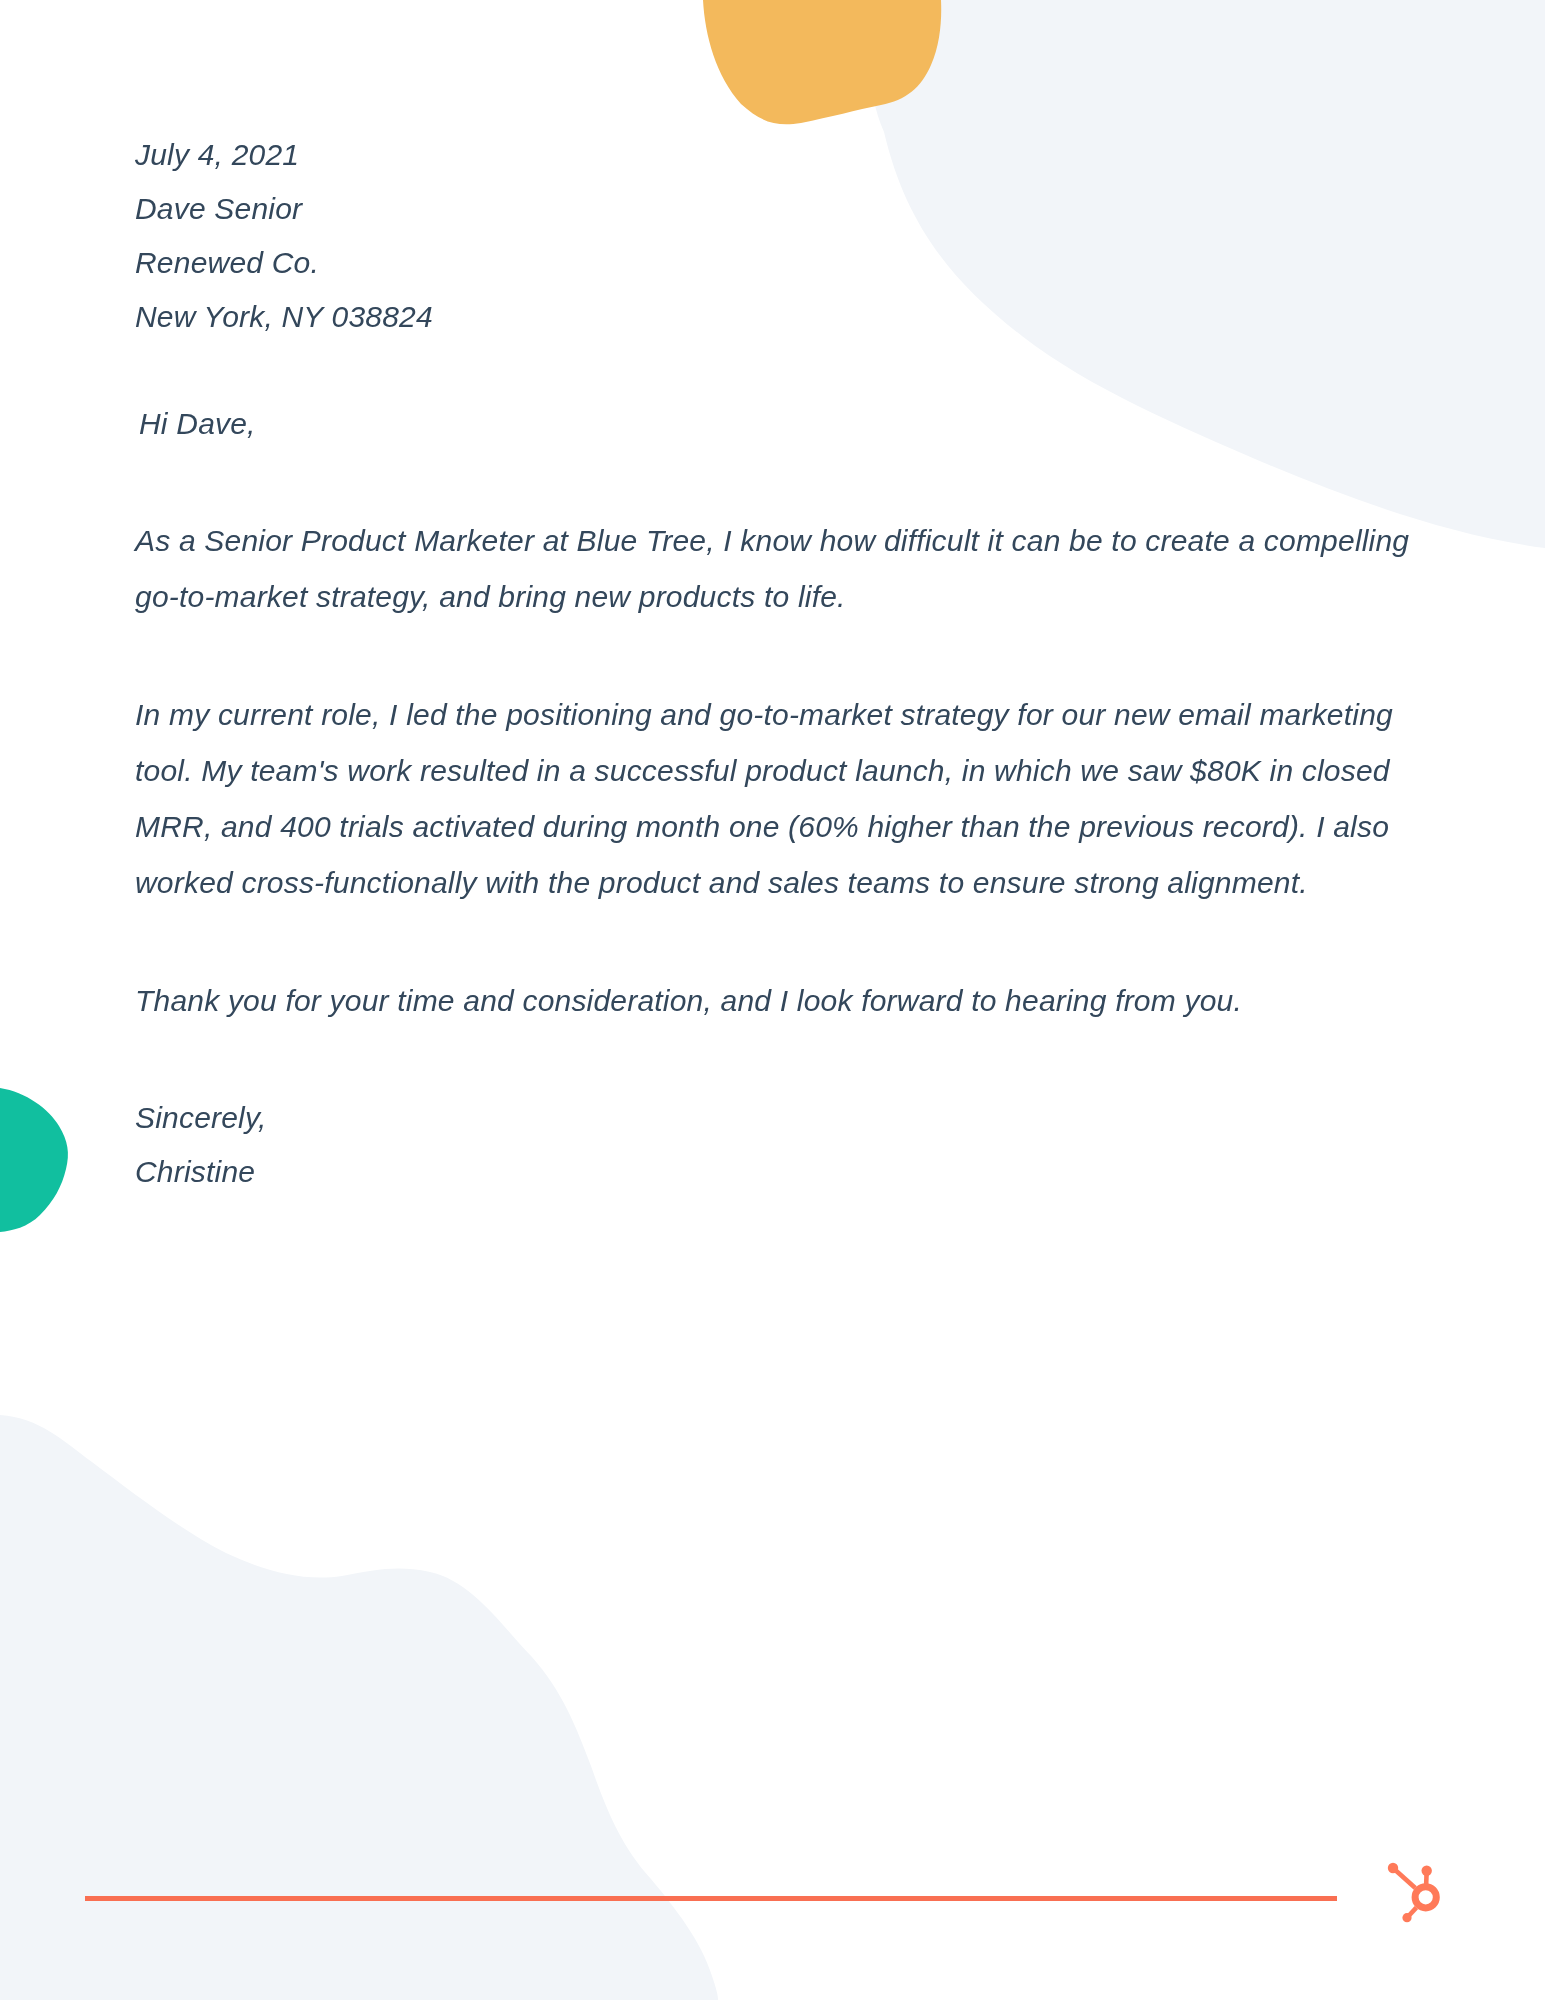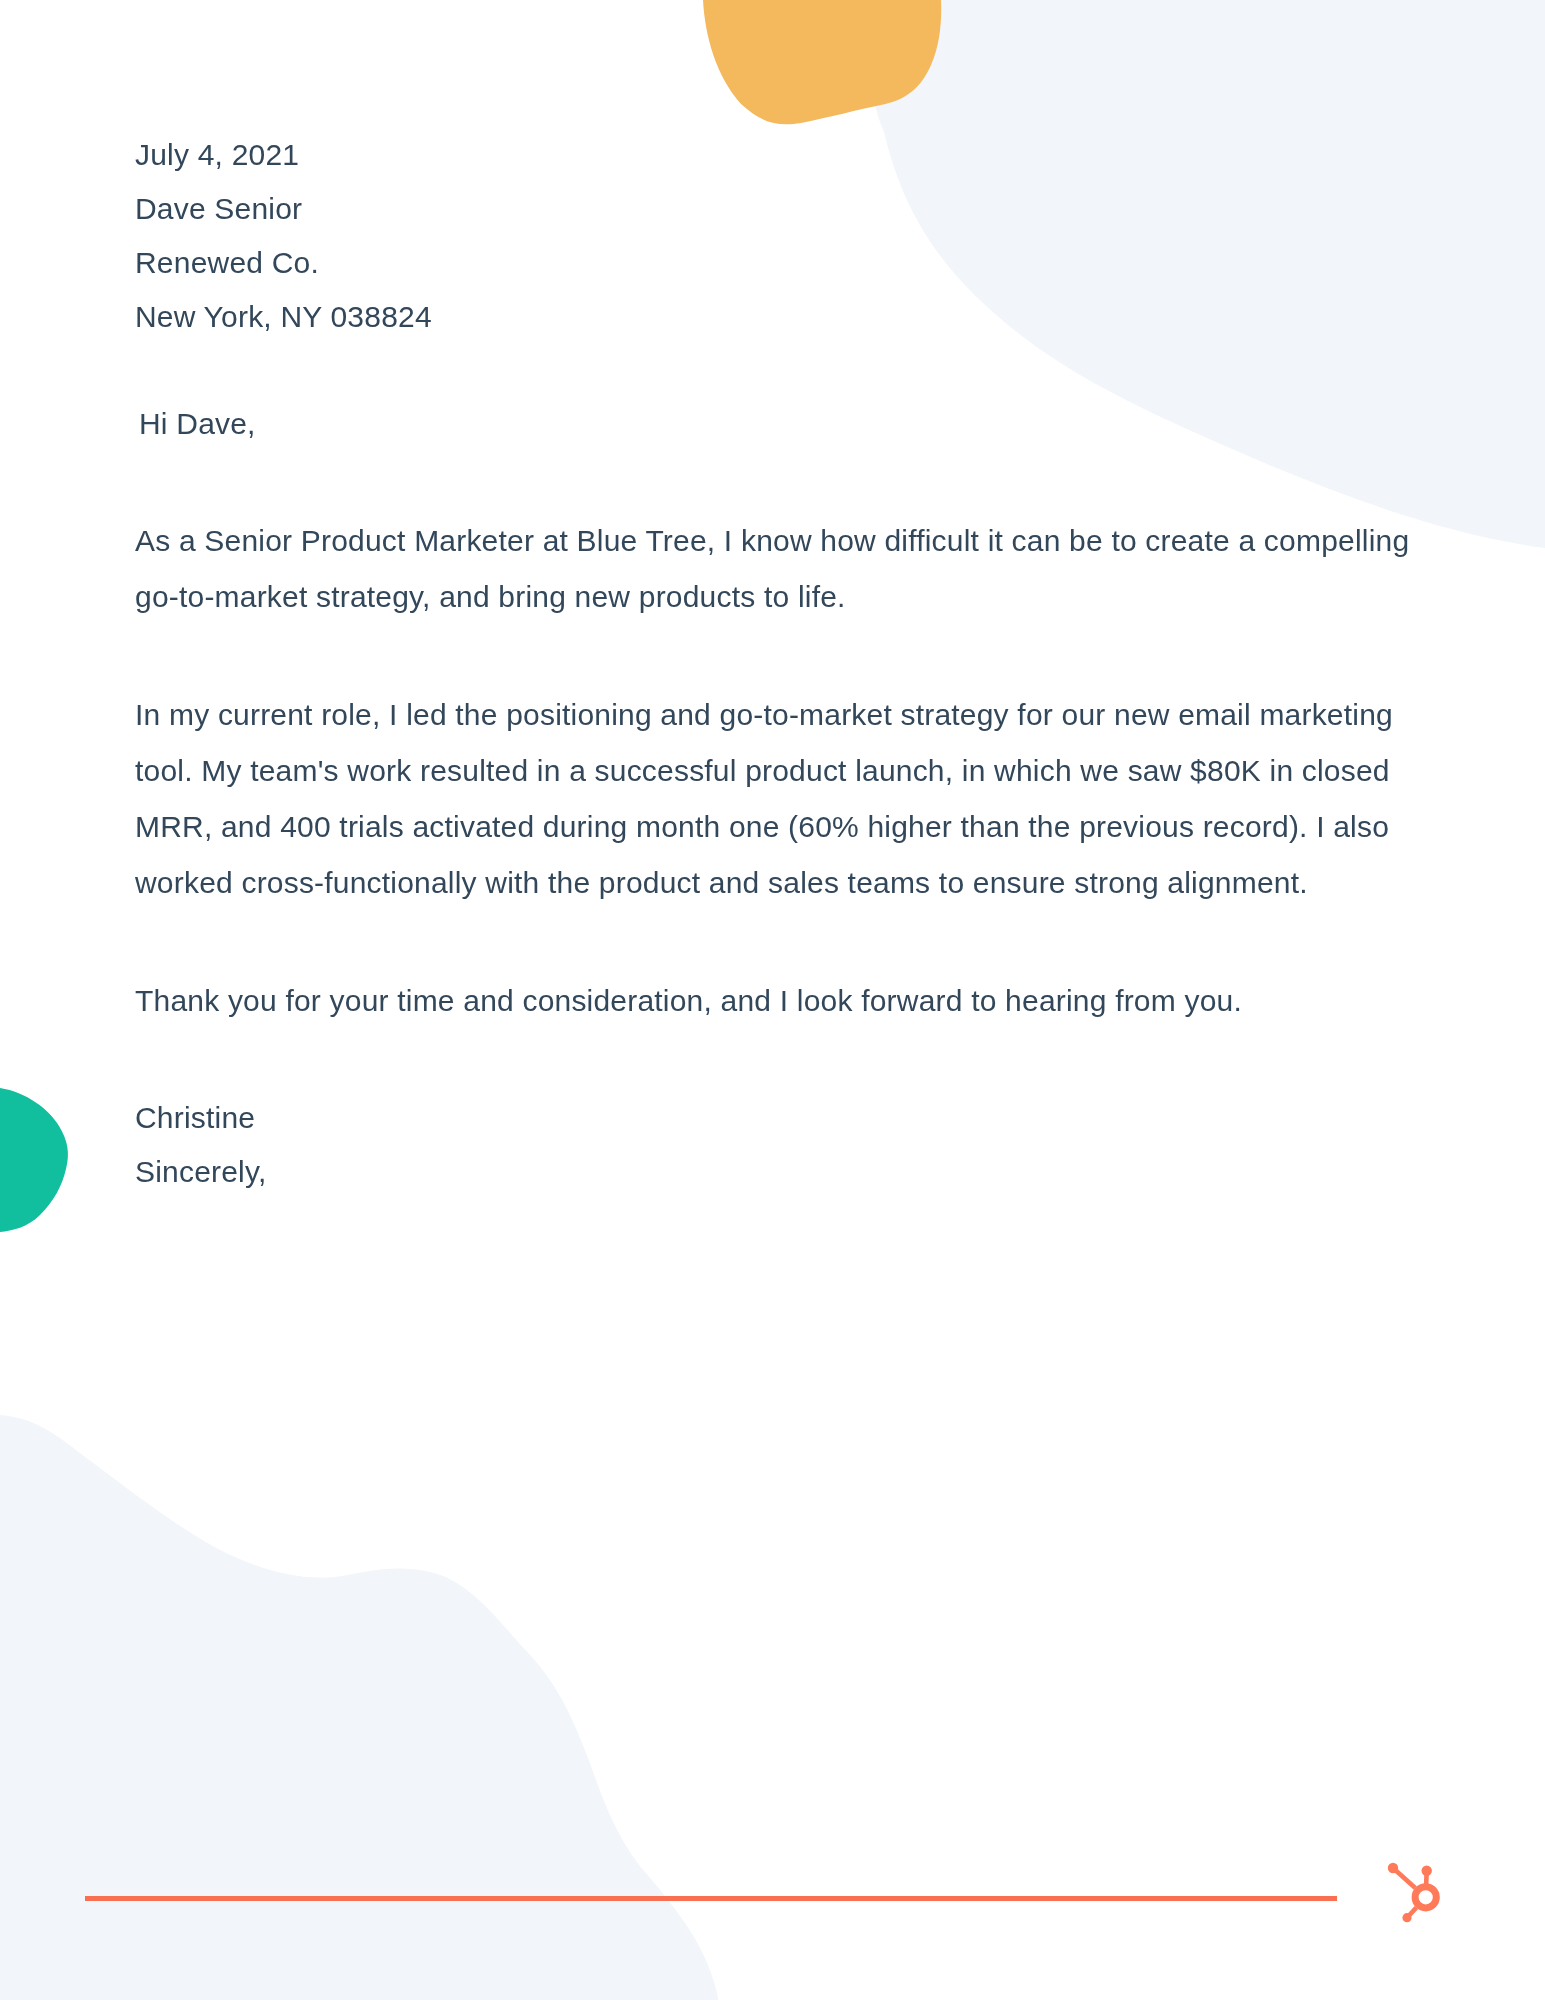--- a/index.html
+++ b/index.html
@@ -8,20 +8,21 @@
     background:#ffffff;
     font-family:"Liberation Sans","DejaVu Sans",sans-serif;
     color:#33475b;
     overflow:hidden;
     position:relative;
   }
   .page{
     position:absolute;inset:0;
     width:1344px;height:2000px;
     background:#ffffff;
+    font-style:italic;
   }
   .bg-decor{
     position:absolute;left:0;top:0;
     width:1545px;height:2000px;
     z-index:0;
   }
   .content{
     position:absolute;
     left:135px;top:128px;
     width:1292px;
@@ -90,22 +91,22 @@
       <p>New York, NY 038824</p>
     </div>
 
     <p class="salutation">Hi Dave,</p>
 
     <p class="para">As a Senior Product Marketer at Blue Tree, I know how difficult it can be to create a compelling go-to-market strategy, and bring new products to life.</p>
     <p class="para">In my current role, I led the positioning and go-to-market strategy for our new email marketing tool. My team's work resulted in a successful product launch, in which we saw $80K in closed MRR, and 400 trials activated during month one (60% higher than the previous record). I also worked cross-functionally with the product and sales teams to ensure strong alignment.</p>
     <p class="para">Thank you for your time and consideration, and I look forward to hearing from you.</p>
 
     <div class="closing">
+      <p>Sincerely,</p>
       <p>Christine</p>
-      <p>Sincerely,</p>
     </div>
   </div>
 
   <div class="footer-rule"></div>
 
   <svg class="logo" viewBox="0 0 70 72" xmlns="http://www.w3.org/2000/svg" aria-hidden="true">
 
     <line x1="13" y1="15" x2="35.3" y2="35" stroke="#ff7a59" stroke-width="4.6"></line>
     <line x1="46.7" y1="17.7" x2="46.1" y2="33" stroke="#ff7a59" stroke-width="4.6"></line>
     <line x1="27" y1="64.7" x2="36.3" y2="54.6" stroke="#ff7a59" stroke-width="4.6"></line>

